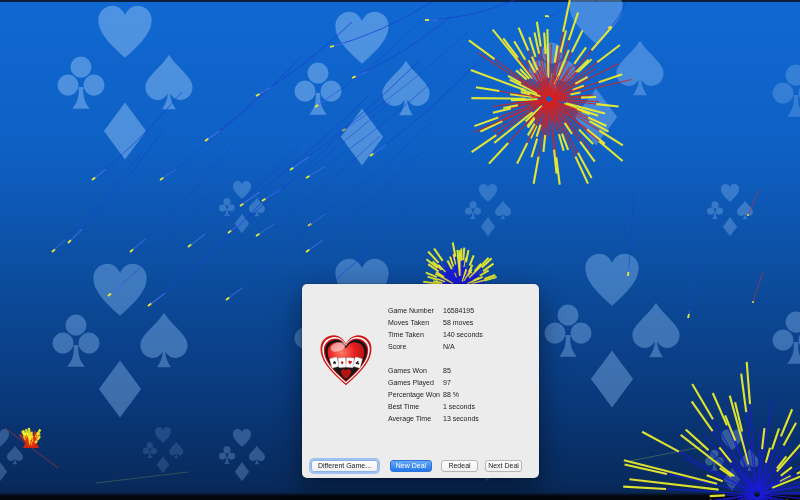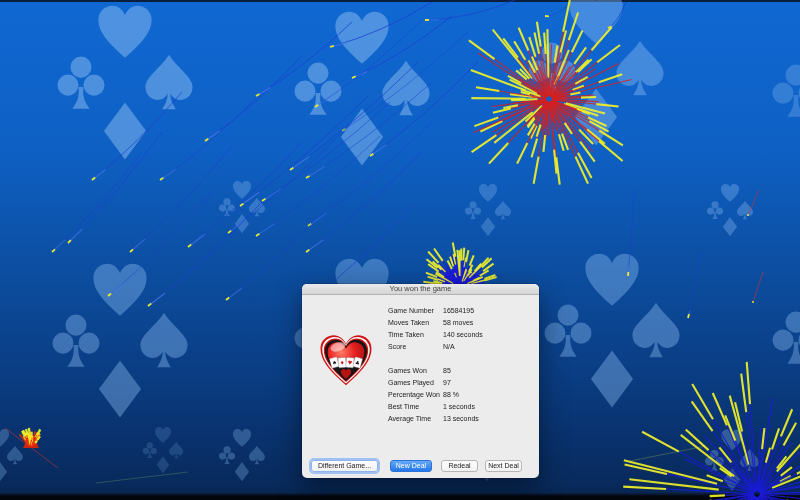--- a/index.html
+++ b/index.html
@@ -768,23 +768,20 @@
       <line x1="32.82415217007428" y1="445.61830546450363" x2="38.205311341680755" y2="438.5924237404315" stroke="#e83010" stroke-width="1.7" opacity="0.85"></line>
       <line x1="37.12451464042864" y1="440.0035601793668" x2="40.006639177100936" y2="436.2405296755394" stroke="#f2f228" stroke-width="2.3" opacity="0.92"></line>
       <line x1="32.905379928193675" y1="445.68277594323797" x2="35.85278754644894" y2="442.0982919581571" stroke="#e83010" stroke-width="1.7" opacity="0.85"></line>
       <line x1="35.124869414481594" y1="442.98354816443356" x2="37.06598443306117" y2="440.62286494769637" stroke="#f2f228" stroke-width="2.3" opacity="0.92"></line>
     </svg>
 
   <div class="top-line"></div>
   <div class="bottom-bar"></div>
 
   <div class="dialog">
-    <div class="titlebar">
-      <span>You won the game</span>
-    </div>
 
     <svg class="logo" viewBox="0 0 100 104">
       <defs>
         <radialGradient id="gred" cx="38%" cy="28%" r="80%">
           <stop offset="0" stop-color="#ff7b66"></stop>
           <stop offset="0.45" stop-color="#e62020"></stop>
           <stop offset="1" stop-color="#990a0a"></stop>
         </radialGradient>
         <clipPath id="lowclip">
             <rect x="0" y="58" width="100" height="46"></rect>

